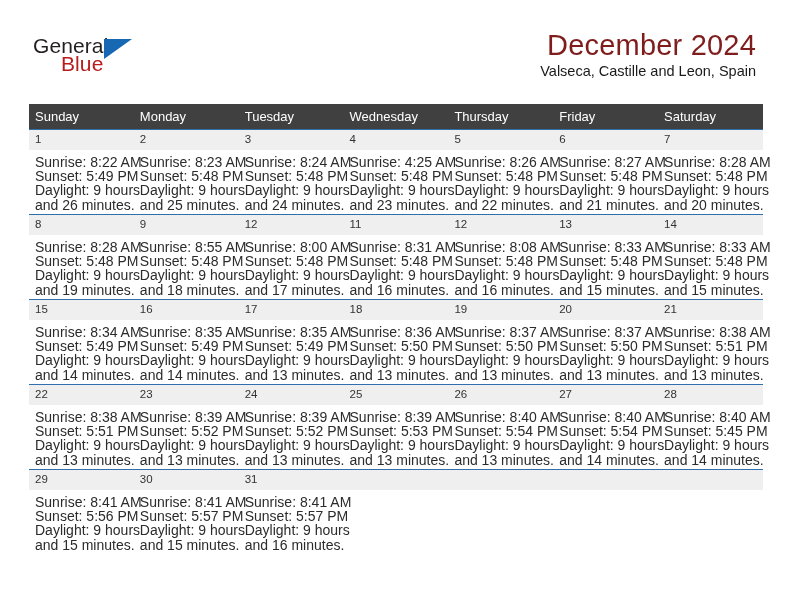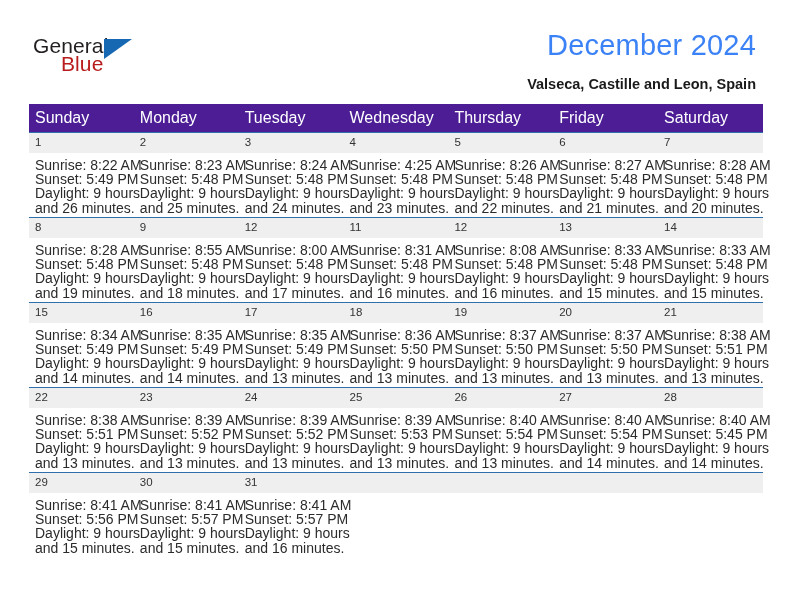--- a/index.html
+++ b/index.html
@@ -67,45 +67,44 @@
   .title-block {
     position: absolute;
     right: 36px;
     top: 28px;
     text-align: right;
     width: 520px;
   }
   .cal-title {
     font-size: 29px;
     font-weight: normal;
-    color: #3b82f6;
+    color: #7f1d1d;
     line-height: 34px;
     letter-spacing: 0.2px;
   }
   .cal-subtitle {
-    margin-top: 14px;
+    margin-top: 1px;
     font-size: 14.5px;
     color: #1a1a1a;
     line-height: 17px;
-    font-weight: bold;
   }
 
   
   .calendar {
     position: absolute;
     left: 29px;
     top: 104px;
     width: 734px;
     border-collapse: collapse;
     table-layout: fixed;
   }
   .calendar th {
-    background: #4c1d95;
+    background: #404040;
     color: #ffffff;
-    font-size: 16px;
+    font-size: 13px;
     font-weight: normal;
     text-align: left;
     padding: 5px 0 5px 6px;
     height: 12px;
     border: none;
   }
   .calendar td {
     vertical-align: top;
     padding: 0;
     border-top: 1px solid #2f6fae;

